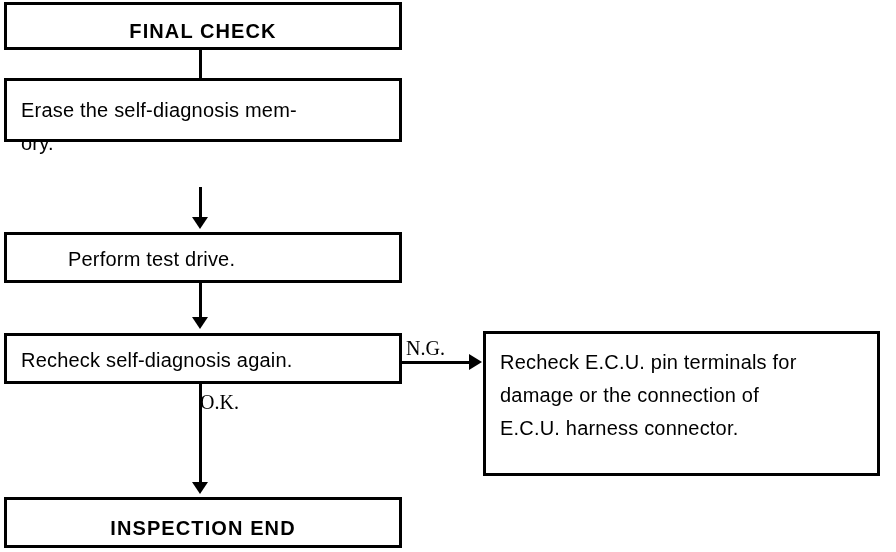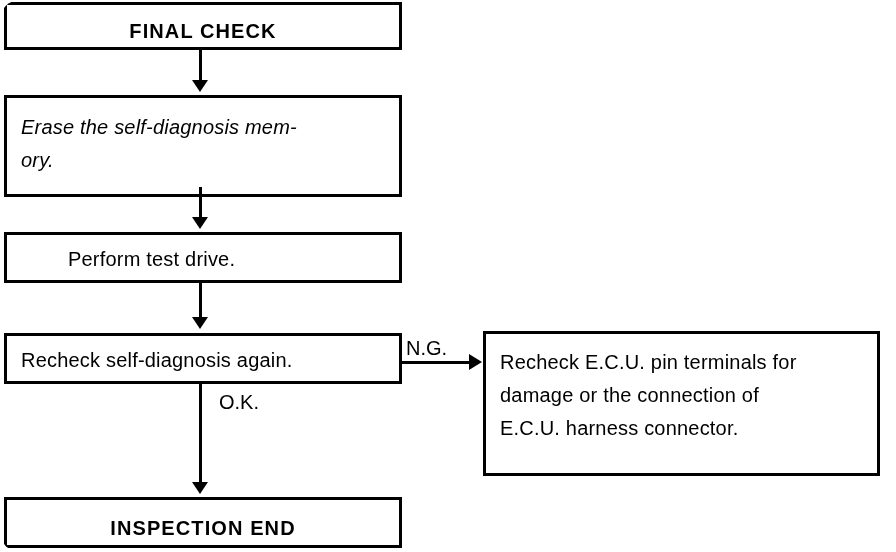--- a/index.html
+++ b/index.html
@@ -8,21 +8,20 @@
     background: #ffffff;
   }
   #canvas {
     position: relative;
     width: 896px;
     height: 552px;
     background: #ffffff;
     overflow: hidden;
     font-family: "Liberation Sans", "DejaVu Sans", sans-serif;
     color: #000000;
-    border-radius: 20px;
   }
   .node {
     position: absolute;
     box-sizing: border-box;
     border: 3px solid #000000;
     background: #ffffff;
   }
   .node-text {
     position: absolute;
     font-size: 20px;
@@ -70,35 +69,36 @@
     border-top: 8px solid transparent;
     border-bottom: 8px solid transparent;
     border-left: 13px solid #000000;
   }
   .edge-label {
     position: absolute;
     font-size: 20px;
     line-height: 20px;
     color: #000000;
     white-space: nowrap;
+    font-family: Liberation Serif, serif;
   }
 </style>
 </head>
 <body>
 
 <div id="canvas">
 
   <div class="node" style="left:4px; top:2px; width:398px; height:48px;">
     <div class="node-text centered" style="top:10px;">FINAL CHECK</div>
   </div>
 
   <div class="v-line" style="left:199px; top:50px; height:34px;"></div>
   <div class="arrow-down" style="left:192px; top:80px;"></div>
 
-  <div class="node" style="left:4px; top:95px; width:398px; height:102px;font-style:italic;">
+  <div class="node" style="left:4px; top:78px; width:398px; height:64px;">
     <div class="node-text left" style="left:14px; top:13px; width:370px;">Erase the self-diagnosis mem-
 ory.</div>
   </div>
 
   <div class="v-line" style="left:199px; top:187px; height:34px;"></div>
   <div class="arrow-down" style="left:192px; top:217px;"></div>
 
   <div class="node" style="left:4px; top:232px; width:398px; height:51px;">
     <div class="node-text left" style="left:14px; top:8px; width:370px;margin-left:47px;">Perform test drive.</div>
   </div>
@@ -115,19 +115,19 @@
   <div class="edge-label" style="left:406px; top:338px;">N.G.</div>
 
   <div class="node" style="left:483px; top:331px; width:397px; height:145px;">
     <div class="node-text left" style="left:14px; top:12px; width:372px;">Recheck E.C.U. pin terminals for
 damage or the connection of
 E.C.U. harness connector.</div>
   </div>
 
   <div class="v-line" style="left:199px; top:384px; height:100px;"></div>
   <div class="arrow-down" style="left:192px; top:482px;"></div>
-  <div class="edge-label" style="left:219px; top:392px;">O.K.</div>
+  <div class="edge-label" style="left:200px; top:392px;">O.K.</div>
 
   <div class="node" style="left:4px; top:497px; width:398px; height:51px;">
     <div class="node-text centered" style="top:12px;">INSPECTION END</div>
   </div>
 
 </div>
 
 </body></html>

